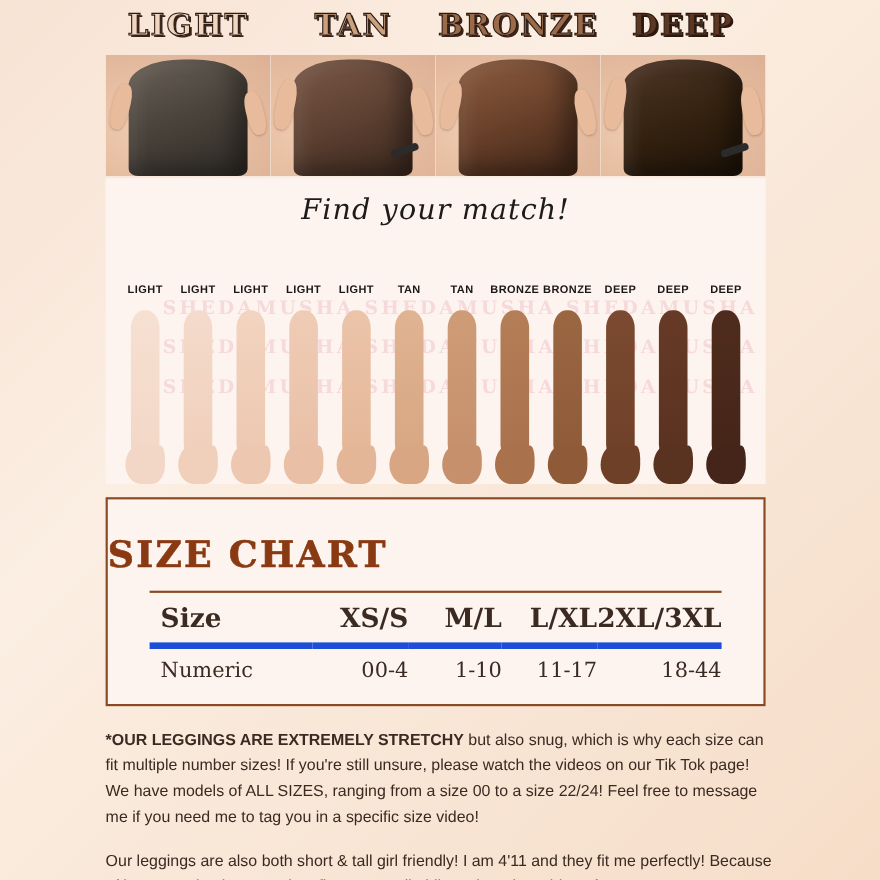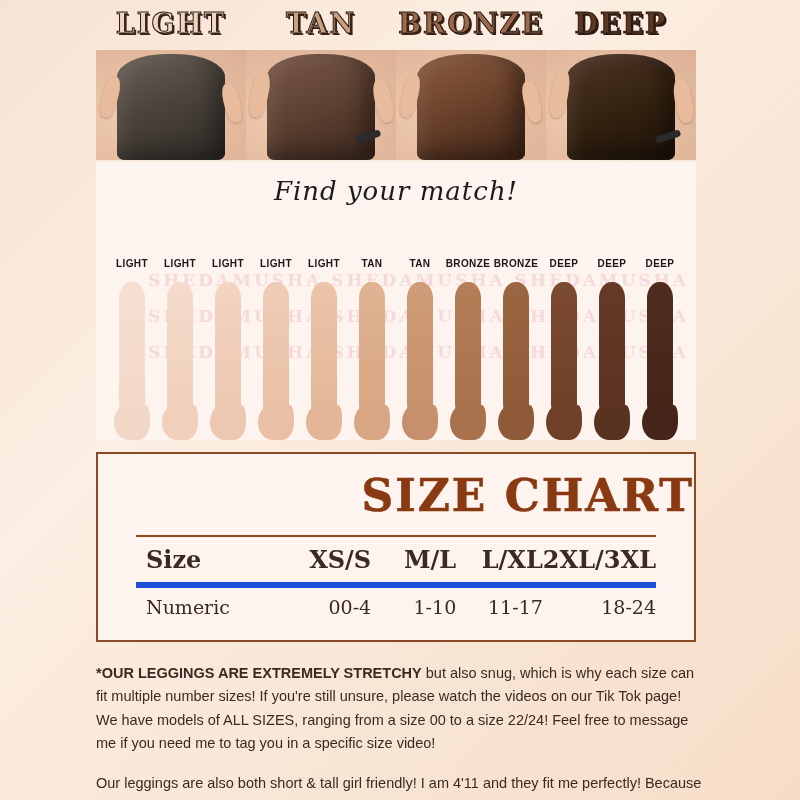--- a/index.html
+++ b/index.html
@@ -188,27 +188,27 @@
     position: absolute;
     top: 452px;
     left: 96px;
     width: 600px;
     height: 190px;
     border: 2px solid #8a4a24;
     background: #fdf4ef;
     box-sizing: border-box;
   }
   .size-chart-title {
-    text-align: right;
+    text-align: left;
     font-family: "DejaVu Serif", serif;
     font-weight: bold;
-    font-size: 44px;
+    font-size: 33px;
     color: #8a3a12;
     letter-spacing: 2px;
-    margin-top: 16px;
+    margin-top: 30px;
     -webkit-text-stroke: 0.6px #8a3a12;
   }
   .sc-divider {
     width: 520px;
     height: 2px;
     background: #8a4a24;
     margin: 14px auto 0 auto;
   }
   .sc-table {
     width: 520px;
@@ -382,21 +382,21 @@
         <td class="sc-cell">XS/S</td>
         <td class="sc-cell">M/L</td>
         <td class="sc-cell">L/XL</td>
         <td class="sc-cell">2XL/3XL</td>
       </tr>
       <tr class="sc-row-body">
         <td class="sc-label">Numeric</td>
         <td class="sc-cell">00-4</td>
         <td class="sc-cell">1-10</td>
         <td class="sc-cell">11-17</td>
-        <td class="sc-cell">18-24</td>
+        <td class="sc-cell">18-44</td>
       </tr>
     </tbody>
       </table>
   </div>
 
   <div class="body-text">
     <p><span class="emph">*OUR LEGGINGS ARE EXTREMELY STRETCHY</span><span> but also snug, which is why each size can fit multiple number sizes! If you're still unsure, please watch the videos on our Tik Tok page! We have models of ALL SIZES, ranging from a size 00 to a size 22/24! Feel free to message me if you need me to tag you in a specific size video!</span></p>
     <p>Our leggings are also both short &amp; tall girl friendly! I am 4'11 and they fit me perfectly! Because of how stretchy they are, they fit up to 6' tall girlies! There is a video of  our 6'</p>
   </div>
 

